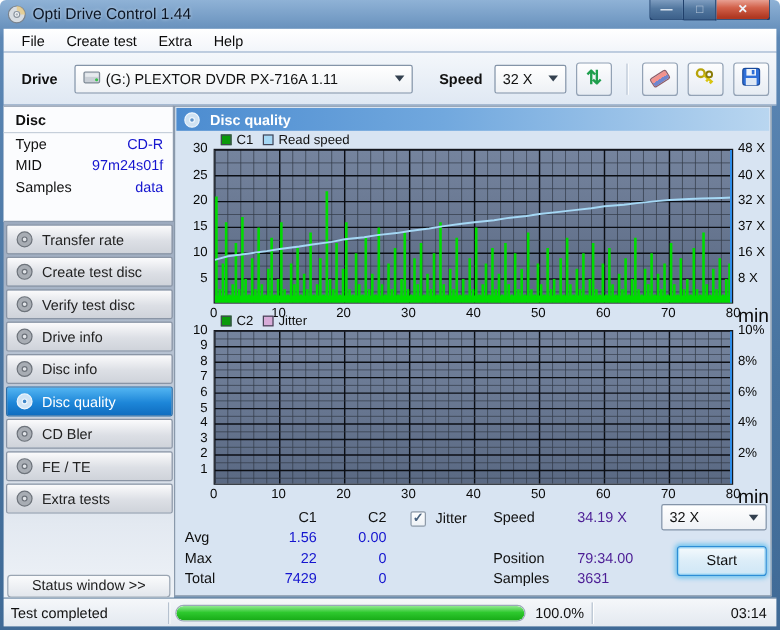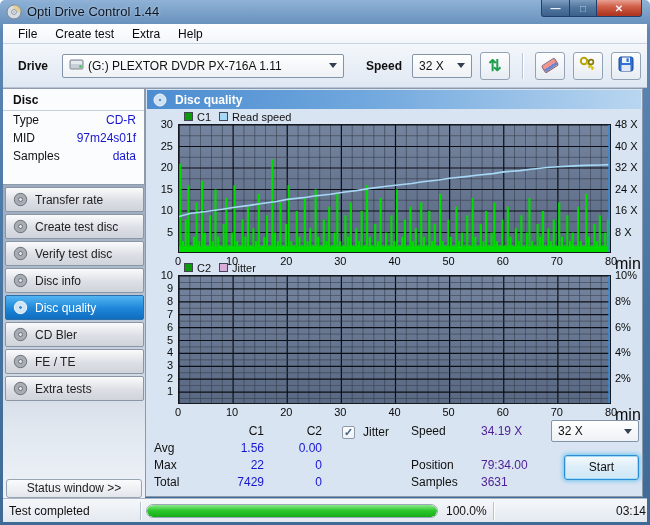--- a/index.html
+++ b/index.html
@@ -117,21 +117,21 @@
   
   .statusbar { position:absolute; left:3px; top:498px; width:644px; height:24px;
     background:linear-gradient(180deg,#f5f7fa,#e3e9f0); border-top:1px solid #aab8c8;
     display:flex; align-items:center; }
   .sb-text { padding-left:6px; width:137px; color:#101010; }
   .sb-sep { width:1px; height:18px; background:#b5c1cf; box-shadow:1px 0 0 #fff; }
   .progress-wrap { width:292px; height:14px; margin-left:5px; border:1px solid #9aa8b8; border-radius:8px; background:#fff; overflow:hidden; }
   .progress-fill { height:100%; border-radius:8px;
     background:linear-gradient(180deg,#8fe98f,#2ec92e 45%,#17ab17); }
   .sb-pct { width:55px; padding-left:8px; color:#101010; }
-  .sb-time { flex:1; text-align:right; padding-right:1px; color:#101010; }
+  .sb-time { flex:1; text-align:right; padding-right:8px; color:#101010; }
 
   .cdicon svg, .app-icon svg { display:block; }
 </style>
 </head>
 <body>
 
 <div class="window">
 
   <div class="titlebar">
     <div class="app-icon">
@@ -239,20 +239,29 @@
           <span>Create test disc</span>
         </div>
         <div class="nav-btn">
           <span class="cdicon">
             <svg width="15" height="15" viewBox="0 0 15 15">
               <circle cx="7.5" cy="7.5" r="6.2" fill="#a8adb4" stroke="#6d737b"></circle>
               <circle cx="7.5" cy="7.5" r="2" fill="#e2e5e9" stroke="#6d737b"></circle>
             </svg>
           </span>
           <span>Verify test disc</span>
+        </div>
+        <div class="nav-btn">
+          <span class="cdicon">
+            <svg width="15" height="15" viewBox="0 0 15 15">
+              <circle cx="7.5" cy="7.5" r="6.2" fill="#a8adb4" stroke="#6d737b"></circle>
+              <circle cx="7.5" cy="7.5" r="2" fill="#e2e5e9" stroke="#6d737b"></circle>
+            </svg>
+          </span>
+          <span>Drive info</span>
         </div>
         <div class="nav-btn">
           <span class="cdicon">
             <svg width="15" height="15" viewBox="0 0 15 15">
               <circle cx="7.5" cy="7.5" r="6.2" fill="#a8adb4" stroke="#6d737b"></circle>
               <circle cx="7.5" cy="7.5" r="2" fill="#e2e5e9" stroke="#6d737b"></circle>
             </svg>
           </span>
           <span>Disc info</span>
         </div>
@@ -538,21 +547,21 @@
           <line x1="426.23437499999994" y1="129" x2="426.23437499999994" y2="107.5" stroke="#00dc00" stroke-width="2.165"></line>
           <line x1="428.94062499999995" y1="129" x2="428.94062499999995" y2="94.6" stroke="#00dc00" stroke-width="2.165"></line>
           <line x1="431.64687499999997" y1="129" x2="431.64687499999997" y2="120.4" stroke="#00dc00" stroke-width="2.165"></line>
           <polyline points="0,91.59 10.825000000000001,88.58 27.0625,86.43 43.300000000000004,84.28 54.125,82.56 70.3625,80.41 81.1875,78.69 97.425,76.54 108.25,74.39000000000001 124.4875,72.67 135.3125,70.94999999999999 151.54999999999998,69.23 162.375,67.50999999999999 178.61249999999998,65.36 189.4375,63.640000000000015 205.67499999999998,61.49000000000001 216.5,60.2 232.73749999999998,58.480000000000004 243.5625,56.75999999999999 259.8,55.03999999999999 270.625,53.31999999999999 286.8625,51.60000000000001 297.6875,50.31 313.925,48.59 324.75,46.86999999999999 340.9875,45.58000000000001 351.8125,44.290000000000006 368.05,42.56999999999999 378.875,41.71000000000001 395.1125,40.849999999999994 405.9375,40.41999999999999 422.175,39.99000000000001 433,39.56" fill="none" stroke="#a5d8f5" stroke-width="1.6"></polyline>
           <line x1="430.8349999999999" y1="0" x2="430.8349999999999" y2="129" stroke="#2f8de8" stroke-width="3"></line>
         </svg>
       <div class="gutter-right">
           <span class="tick" style="top: -6px;">48 X</span>
           <span class="tick" style="top: 15.5px;">40 X</span>
           <span class="tick" style="top: 37px;">32 X</span>
-          <span class="tick" style="top: 58.5px;">24 X</span>
+          <span class="tick" style="top: 58.5px;">37 X</span>
           <span class="tick" style="top: 80px;">16 X</span>
           <span class="tick" style="top: 101.5px;">8 X</span>
         </div>
       <div class="xaxis">
           <span class="tick" style="left: 17px;">0</span>
           <span class="tick" style="left: 71.125px;">10</span>
           <span class="tick" style="left: 125.25px;">20</span>
           <span class="tick" style="left: 179.375px;">30</span>
           <span class="tick" style="left: 233.5px;">40</span>
           <span class="tick" style="left: 287.625px;">50</span>

